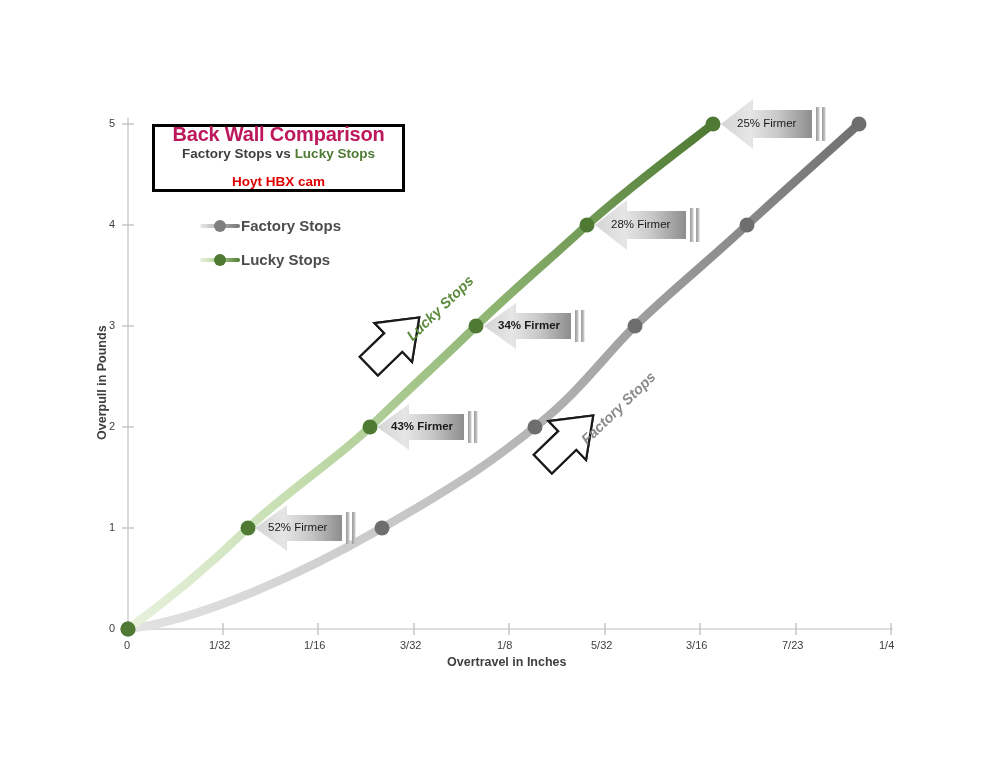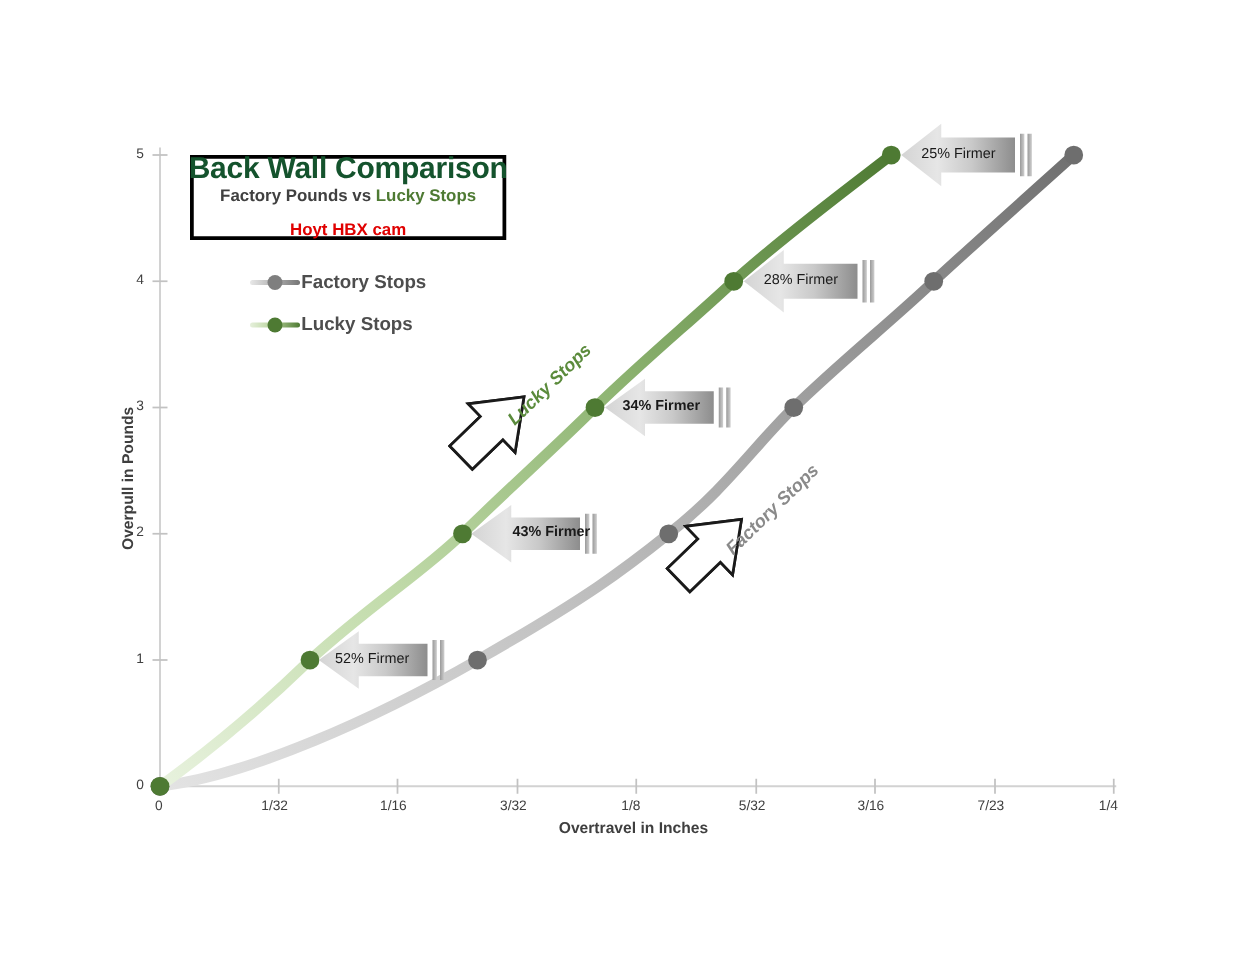--- a/index.html
+++ b/index.html
@@ -11,21 +11,21 @@
   svg.plot{position:absolute;left:0;top:0;width:1000px;height:773px;}
 
   
   .title-box{
     position:absolute;left:152px;top:124px;width:253px;height:68px;
     border:3px solid #000;background:#fff;box-sizing:border-box;
     display:flex;flex-direction:column;align-items:center;justify-content:center;
     padding:2px 0 3px 0;
   }
   .title-main{
-    font-size:24px;font-weight:bold;color:#14532d;letter-spacing:-0.2px;
+    font-size:20px;font-weight:bold;color:#be185d;letter-spacing:-0.2px;
     line-height:1.05;white-space:nowrap;
   }
   .title-sub{
     font-size:13.5px;font-weight:bold;color:#404040;line-height:1.25;
     white-space:nowrap;margin-top:1px;
   }
   .title-sub .lucky{color:#4e7a33;}
   .title-cam{
     font-size:13.5px;font-weight:bold;color:#e00000;line-height:1.2;
     white-space:nowrap;margin-top:11px;
@@ -181,21 +181,21 @@
     </g>
 
     <g transform="translate(611,408) rotate(-44)">
       <path d="M-88,-20 L-54,-20 L-54,-34 L-18,-7 L-54,20 L-54,6 L-88,6 Z" fill="#ffffff" stroke="#1a1a1a" stroke-width="2.2"></path>
       <path d="M88,-6 L54,-6 L54,-20 L18,7 L54,34 L54,20 L88,20 Z" fill="#ffffff" stroke="#1a1a1a" stroke-width="2.2" transform="rotate(180)"></path>
     </g>
   </svg>
 
   <div class="title-box">
     <div class="title-main">Back Wall Comparison</div>
-    <div class="title-sub"><span>Factory Pounds vs </span><span class="lucky">Lucky Stops</span></div>
+    <div class="title-sub"><span>Factory Stops vs </span><span class="lucky">Lucky Stops</span></div>
     <div class="title-cam">Hoyt HBX cam</div>
   </div>
 
   <div class="legend">
     <div class="legend-row">
       <span class="legend-swatch">
         <span class="legend-line gray"></span>
         <span class="legend-dot gray"></span>
       </span>
       <span class="legend-label">Factory Stops</span>
@@ -203,21 +203,21 @@
     <div class="legend-row">
       <span class="legend-swatch">
         <span class="legend-line green"></span>
         <span class="legend-dot green"></span>
       </span>
       <span class="legend-label">Lucky Stops</span>
     </div>
   </div>
 
   <div class="axis-text" style="left:268px;top:521px;font-size:11.5px;font-weight:normal;color:#1a1a1a;">52% Firmer</div>
-  <div class="axis-text" style="left:410px;top:420px;font-size:11.5px;font-weight:bold;color:#1a1a1a;">43% Firmer</div>
+  <div class="axis-text" style="left:391px;top:420px;font-size:11.5px;font-weight:bold;color:#1a1a1a;">43% Firmer</div>
   <div class="axis-text" style="left:498px;top:319px;font-size:11.5px;font-weight:bold;color:#1a1a1a;">34% Firmer</div>
   <div class="axis-text" style="left:611px;top:218px;font-size:11.5px;font-weight:normal;color:#1a1a1a;text-align:right;">28% Firmer</div>
   <div class="axis-text" style="left:737px;top:117px;font-size:11.5px;font-weight:normal;color:#1a1a1a;">25% Firmer</div>
 
   <div class="ann-label lucky" style="left:397px;top:300px;transform:rotate(-44deg);">Lucky Stops</div>
   <div class="ann-label factory" style="left:570px;top:400px;transform:rotate(-44deg);">Factory Stops</div>
 
   <div class="axis-text" style="left:109px;top:117px;">5</div>
   <div class="axis-text" style="left:109px;top:218px;">4</div>
   <div class="axis-text" style="left:109px;top:319px;">3</div>

